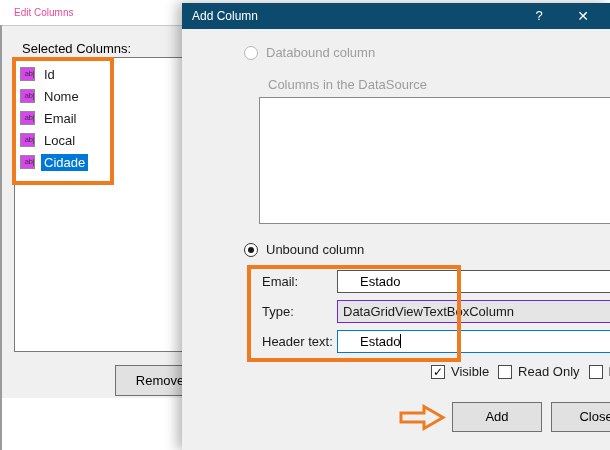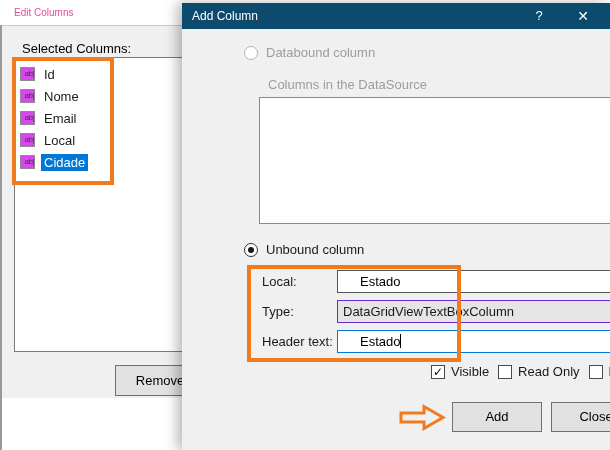--- a/index.html
+++ b/index.html
@@ -160,21 +160,21 @@
 
     <div class="ds-label gray-text">Columns in the DataSource</div>
 
     <div class="ds-listbox"></div>
 
     <div class="radio-row" style="left:18px; top:213px;">
       <span class="radio-circle on"></span>
       <span>Unbound column</span>
     </div>
 
-    <div class="fld-label" style="top:241px;">Local:</div>
+    <div class="fld-label" style="top:241px;">Email:</div>
     <div class="fld-input" style="top:241px;">
       <span>Estado</span>
     </div>
 
     <div class="fld-label" style="top:271px;">Type:</div>
     <div class="combo" style="top:271px;">
       <span>DataGridViewTextBoxColumn</span>
       <span class="chev">⌄</span>
     </div>
 

